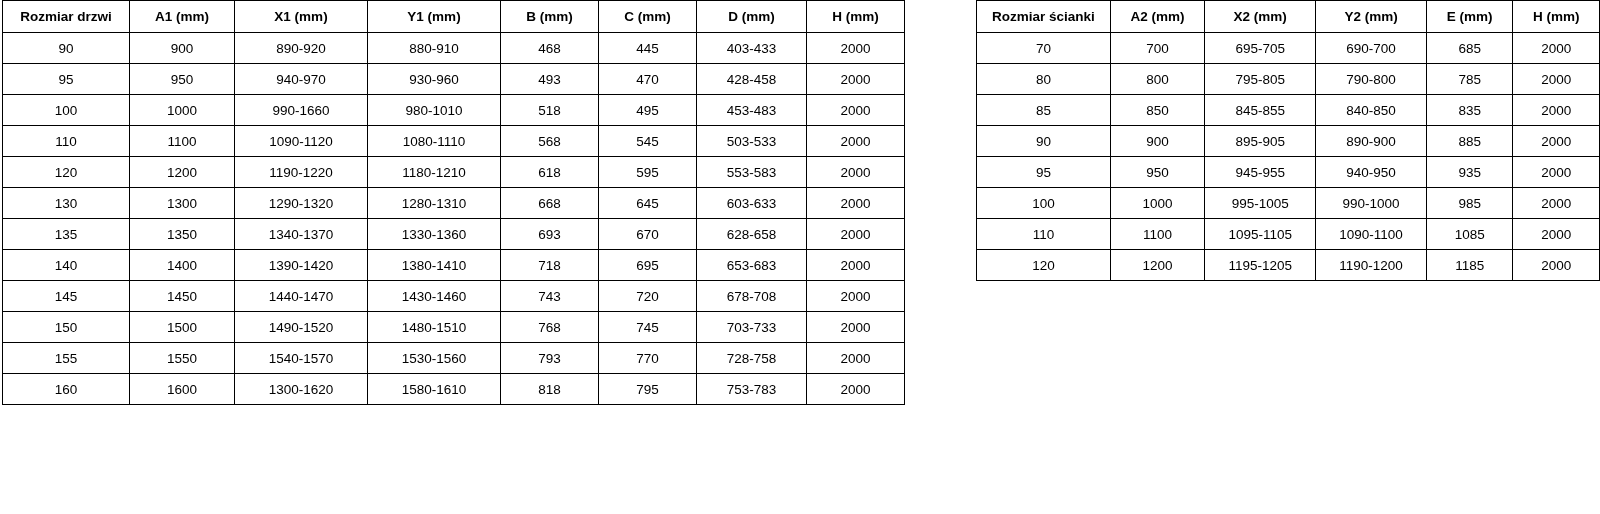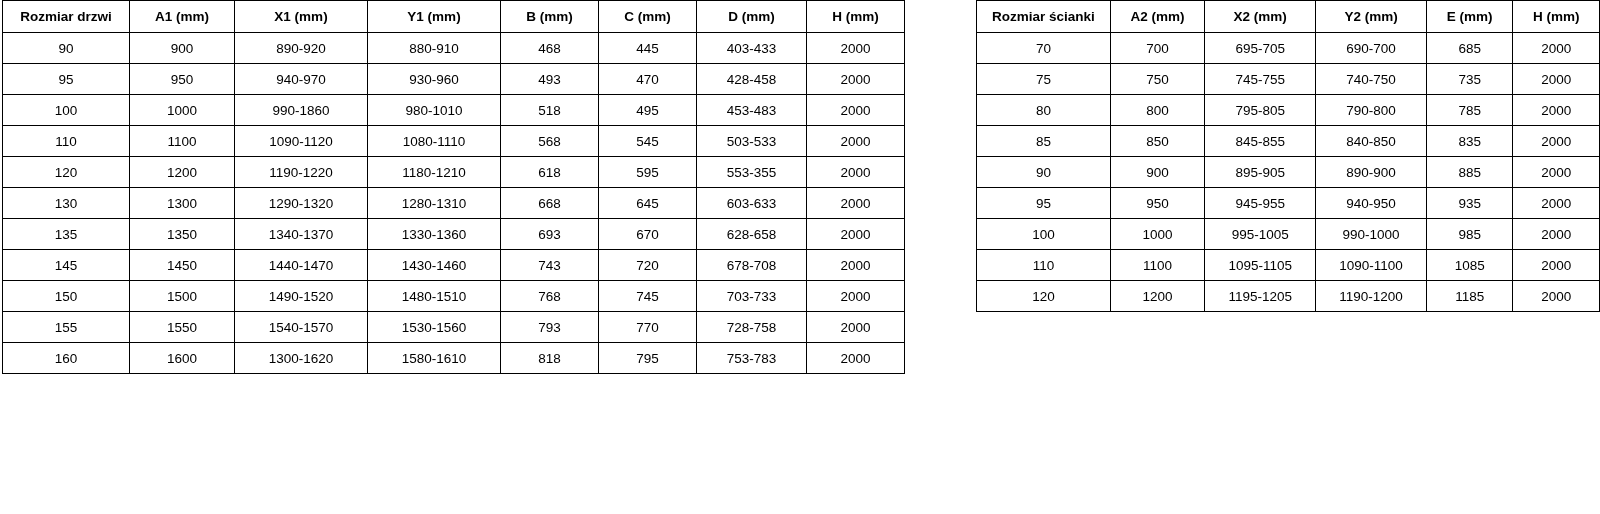--- a/index.html
+++ b/index.html
@@ -112,21 +112,21 @@
             <td>940-970</td>
             <td>930-960</td>
             <td>493</td>
             <td>470</td>
             <td>428-458</td>
             <td>2000</td>
           </tr>
           <tr>
             <td>100</td>
             <td>1000</td>
-            <td>990-1860</td>
+            <td>990-1660</td>
             <td>980-1010</td>
             <td>518</td>
             <td>495</td>
             <td>453-483</td>
             <td>2000</td>
           </tr>
           <tr>
             <td>110</td>
             <td>1100</td>
             <td>1090-1120</td>
@@ -136,41 +136,51 @@
             <td>503-533</td>
             <td>2000</td>
           </tr>
           <tr>
             <td>120</td>
             <td>1200</td>
             <td>1190-1220</td>
             <td>1180-1210</td>
             <td>618</td>
             <td>595</td>
-            <td>553-355</td>
+            <td>553-583</td>
             <td>2000</td>
           </tr>
           <tr>
             <td>130</td>
             <td>1300</td>
             <td>1290-1320</td>
             <td>1280-1310</td>
             <td>668</td>
             <td>645</td>
             <td>603-633</td>
             <td>2000</td>
           </tr>
           <tr>
             <td>135</td>
             <td>1350</td>
             <td>1340-1370</td>
             <td>1330-1360</td>
             <td>693</td>
             <td>670</td>
             <td>628-658</td>
+            <td>2000</td>
+          </tr>
+          <tr>
+            <td>140</td>
+            <td>1400</td>
+            <td>1390-1420</td>
+            <td>1380-1410</td>
+            <td>718</td>
+            <td>695</td>
+            <td>653-683</td>
             <td>2000</td>
           </tr>
           <tr>
             <td>145</td>
             <td>1450</td>
             <td>1440-1470</td>
             <td>1430-1460</td>
             <td>743</td>
             <td>720</td>
             <td>678-708</td>
@@ -233,28 +243,20 @@
       <tbody>
           <tr>
             <td>70</td>
             <td>700</td>
             <td>695-705</td>
             <td>690-700</td>
             <td>685</td>
             <td>2000</td>
           </tr>
           <tr>
-            <td>75</td>
-            <td>750</td>
-            <td>745-755</td>
-            <td>740-750</td>
-            <td>735</td>
-            <td>2000</td>
-          </tr>
-          <tr>
             <td>80</td>
             <td>800</td>
             <td>795-805</td>
             <td>790-800</td>
             <td>785</td>
             <td>2000</td>
           </tr>
           <tr>
             <td>85</td>
             <td>850</td>

